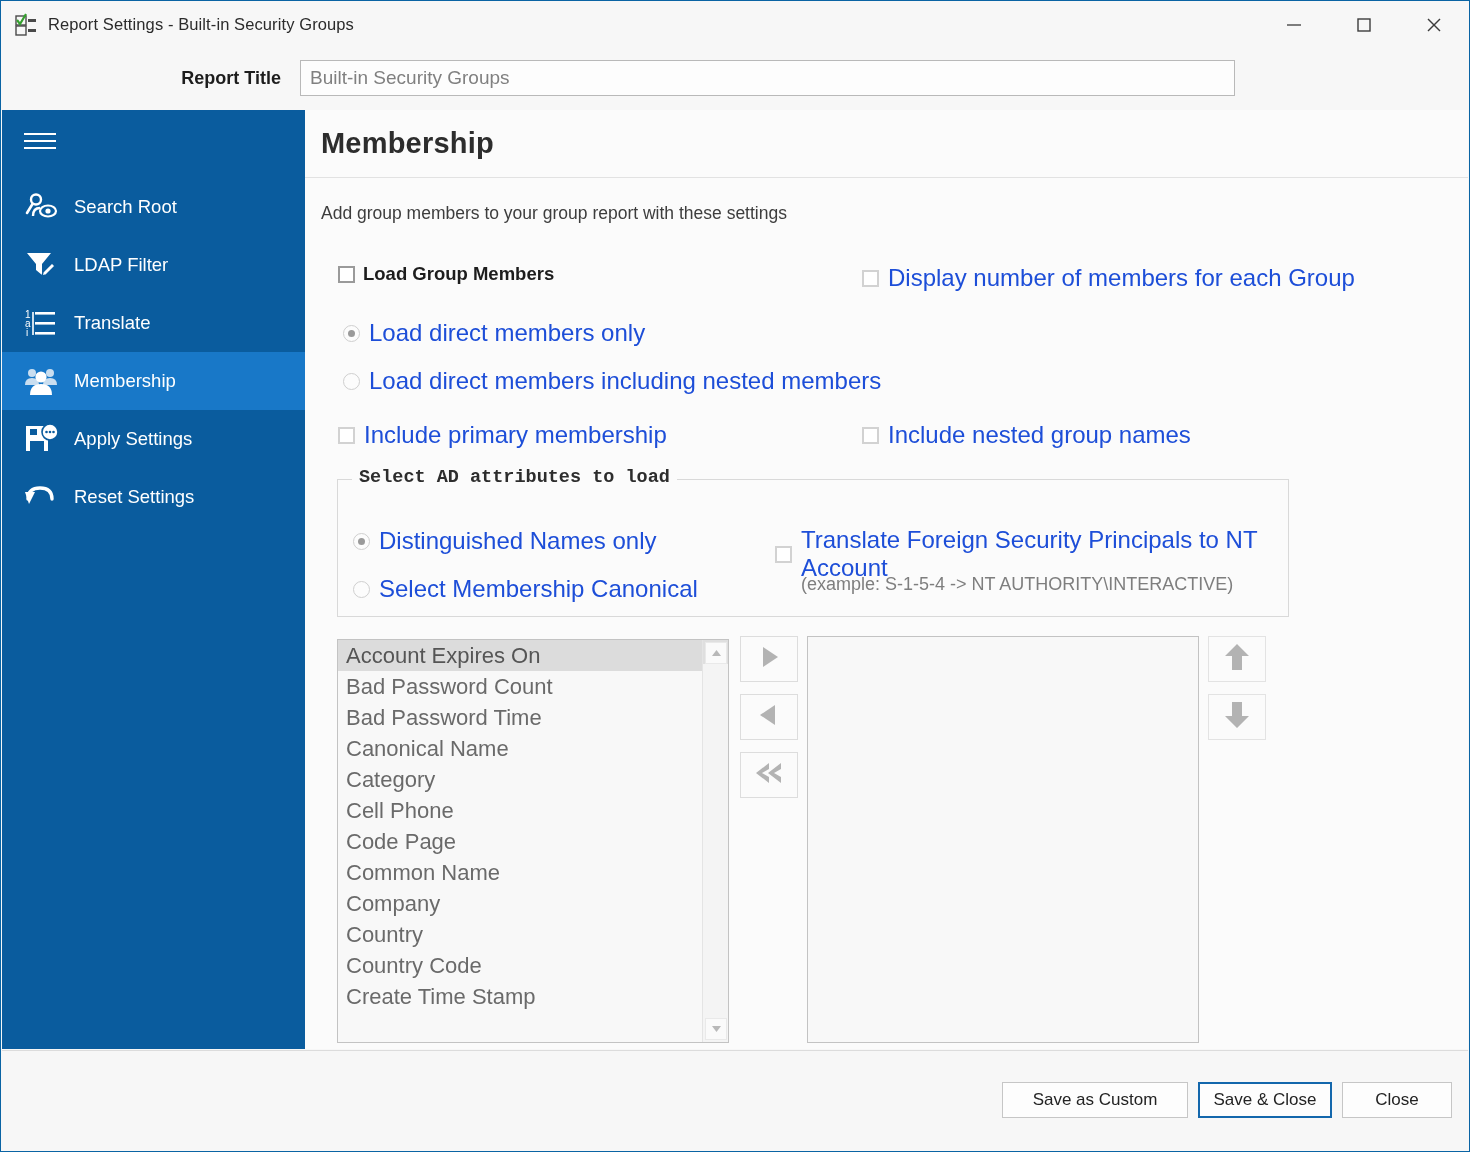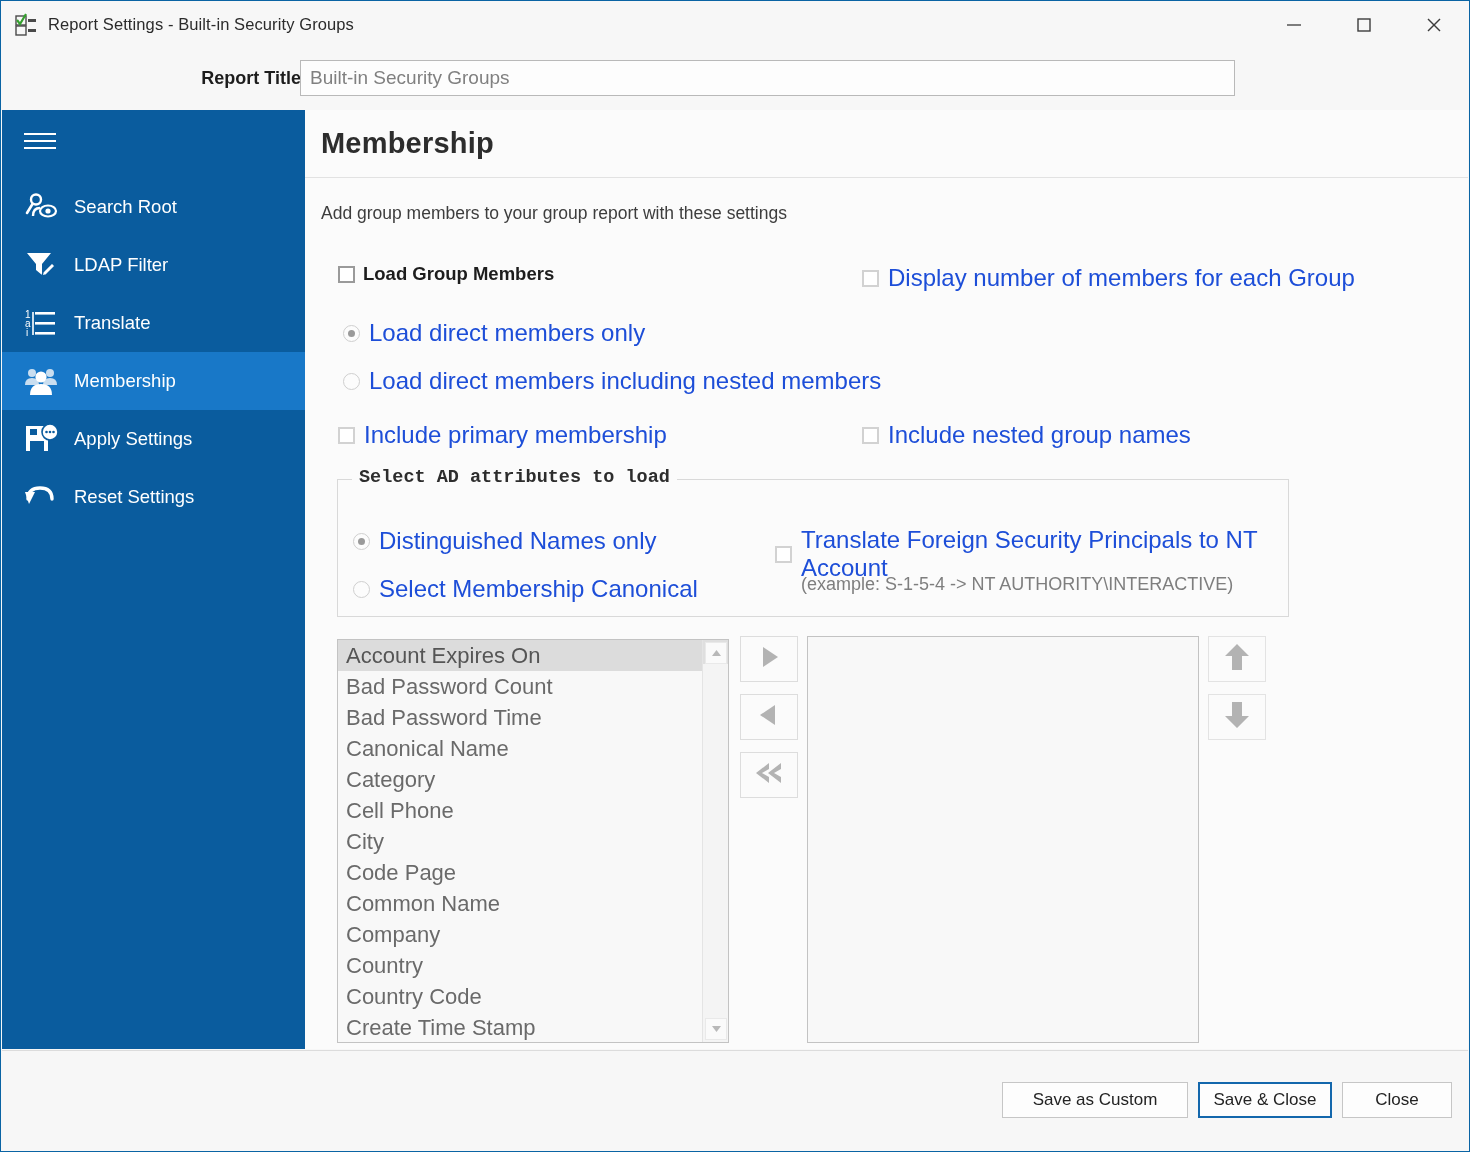--- a/index.html
+++ b/index.html
@@ -38,21 +38,21 @@
   .winbtn svg { display: block; }
 
   
   .reportrow {
     position: absolute; top: 47px; left: 0; right: 0; height: 61px;
     background: #f7f7f7;
     display: flex; align-items: center;
   }
   .report-label {
     position: absolute; left: 0; width: 280px; text-align: right;
-    font-size: 18px; font-weight: bold; color: #1d1d1d; margin-left: 20px;
+    font-size: 18px; font-weight: bold; color: #1d1d1d;
   }
   .report-input {
     position: absolute; left: 299px; top: 12px;
     width: 935px; height: 36px;
     background: #fdfdfd;
     border: 1px solid #b9b9b9;
     font-family: "Liberation Sans", sans-serif;
     font-size: 19px; color: #808080;
     padding: 0 9px;
     outline: none;
@@ -380,21 +380,20 @@
     </div>
 
     <div class="listbox" style="left:32px;top:529px;width:392px;height:404px;">
       <div class="items" id="avail-items">
           <div class="li sel">Account Expires On</div>
           <div class="li">Bad Password Count</div>
           <div class="li">Bad Password Time</div>
           <div class="li">Canonical Name</div>
           <div class="li">Category</div>
           <div class="li">Cell Phone</div>
-          <div class="li">City</div>
           <div class="li">Code Page</div>
           <div class="li">Common Name</div>
           <div class="li">Company</div>
           <div class="li">Country</div>
           <div class="li">Country Code</div>
           <div class="li">Create Time Stamp</div>
         </div>
       <div class="vscroll">
         <div class="thumb"></div>
         <div class="arw up">

